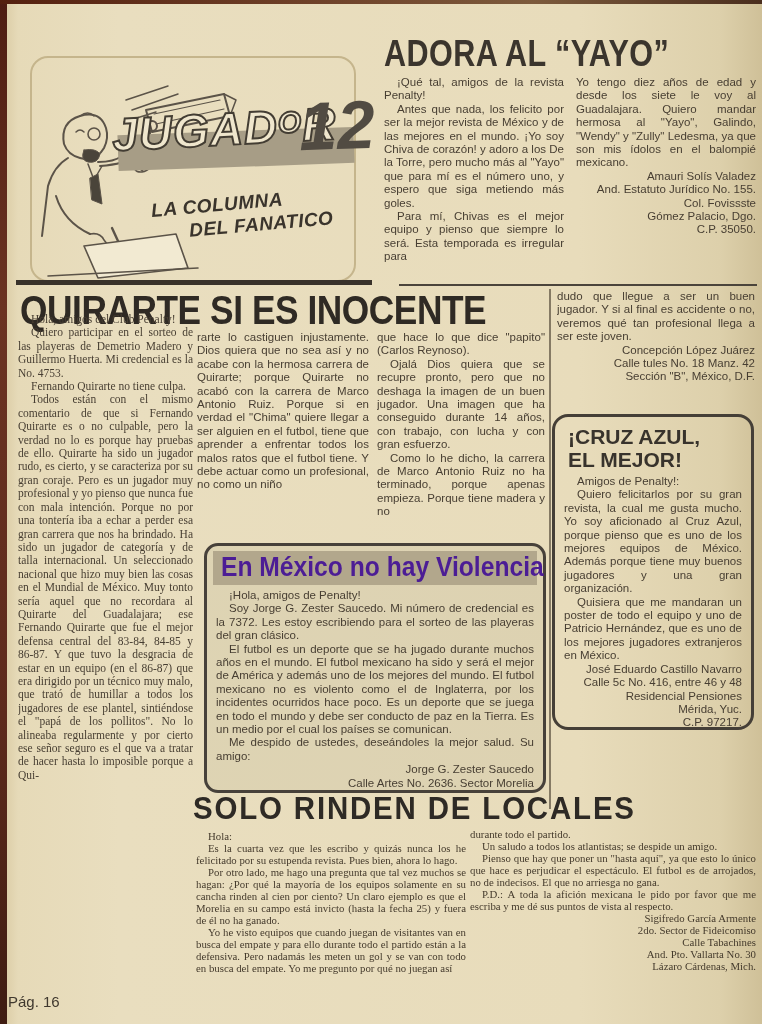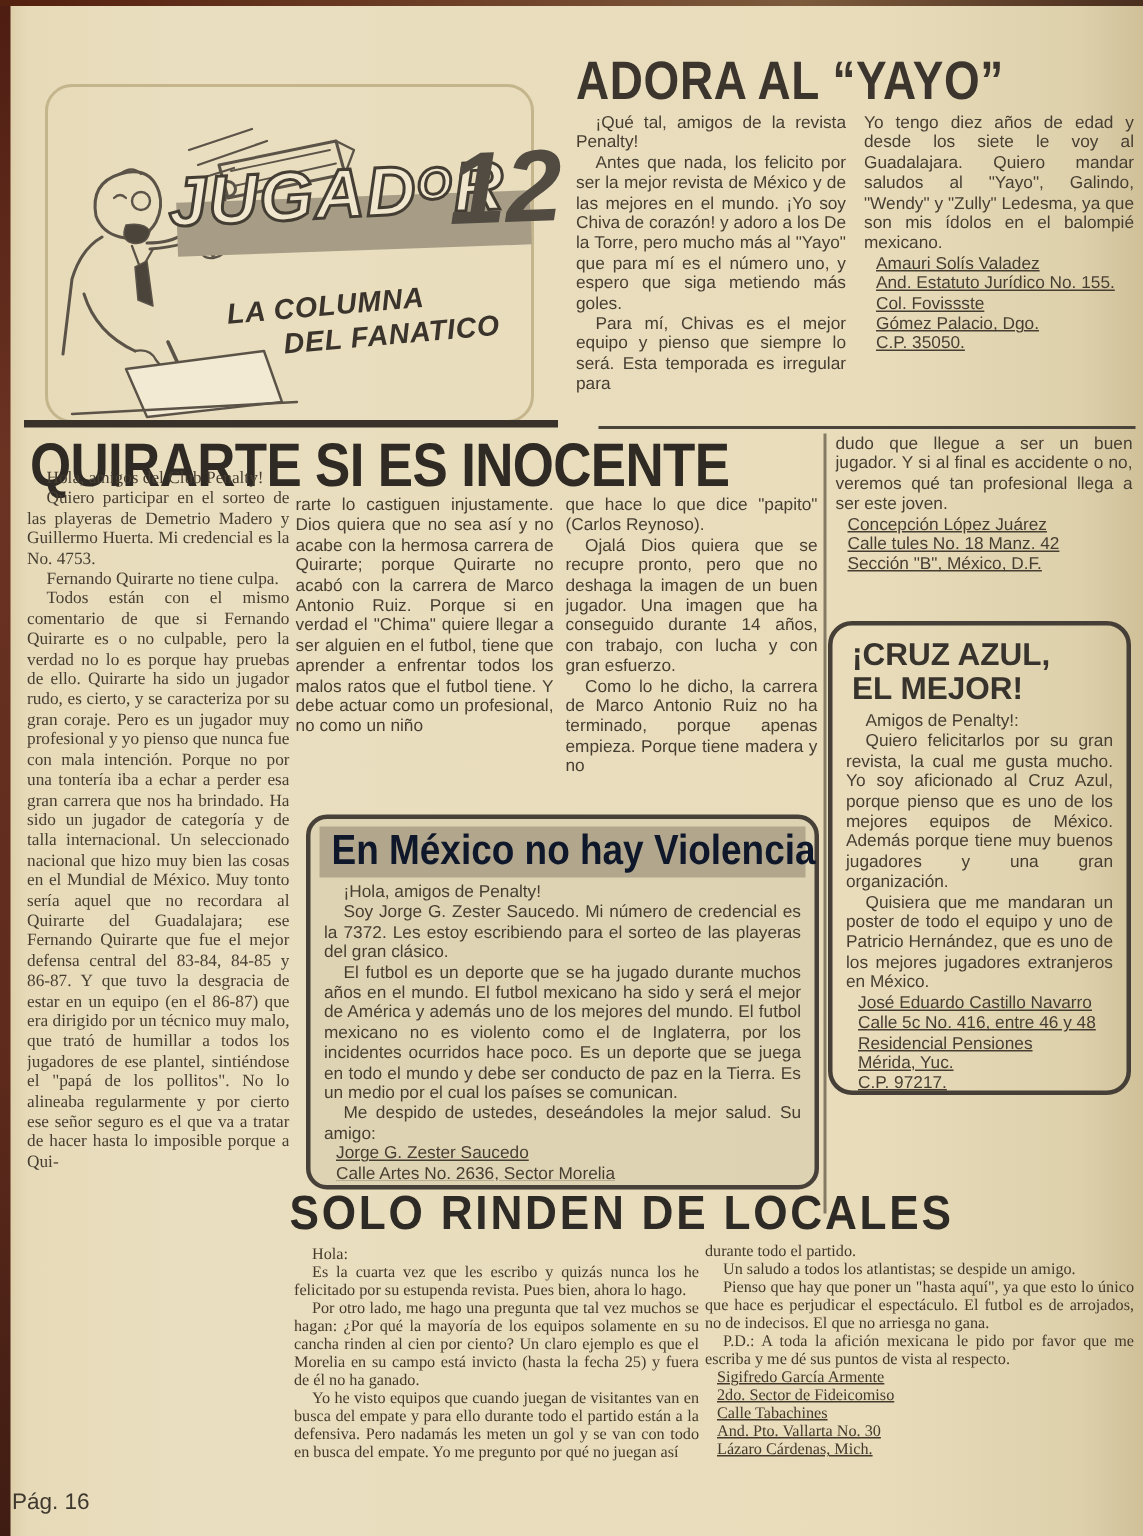--- a/index.html
+++ b/index.html
@@ -42,39 +42,39 @@
   .t-quirarte .condense{transform:scale(.86,1);letter-spacing:-.5px;}
   .t-locales{position:absolute;left:193px;top:792px;margin:0;color:#2e2a25;
         font:900 32px/32px "Liberation Sans",sans-serif;}
   .t-locales .condense{transform:scale(.92,1);letter-spacing:2px;}
 
   
   .body-sans{font:11.5px/13.4px "Liberation Sans",sans-serif;color:#473e32;
         text-align:justify;overflow:hidden;}
   .body-sans p{margin:0;text-indent:13px;}
   .cont p:first-child{text-indent:0;}
-  .sig p{margin:0;text-indent:10px;text-align:left;text-decoration:underline;}
+  .sig p{margin:0;text-indent:10px;text-align:right;}
   .body-serif{font:10.8px/12px "Liberation Serif",serif;color:#443a2c;
         text-align:justify;overflow:hidden;}
   .body-serif p{margin:0;text-indent:12px;}
   .body-serif .sig p,.body-sans .sig p{text-indent:8px;}
 
   
   .adora-cols{position:absolute;left:384px;top:76px;width:372px;height:206px;display:flex;gap:12px;}
   .adora-col{width:181px;height:206px;}
   .q-col1{position:absolute;left:18px;top:313px;width:175px;height:656px;font-family:Liberation Serif, serif;}
   .q-col2{position:absolute;left:197px;top:331px;width:172px;height:208px;}
   .q-col3{position:absolute;left:377px;top:331px;width:168px;height:208px;}
   .q-col4{position:absolute;left:557px;top:290px;width:198px;height:122px;}
 
   
   .box-violencia{position:absolute;left:204px;top:543px;width:342px;height:250px;
         border:3px solid #47413a;border-radius:14px;background:rgba(150,138,108,.12);box-sizing:border-box;}
   .violencia-band{margin:5px 6px 3px 6px;background:#b2a78c;padding:1px 8px 3px 8px;}
-  .violencia-band h2{margin:0;color:#0f172a;font:800 28px/30px "Liberation Sans",sans-serif;}
+  .violencia-band h2{margin:0;color:#4c1d95;font:800 28px/30px "Liberation Sans",sans-serif;}
   .violencia-band .condense{transform:scale(.88,1);}
   .violencia-body{padding:1px 9px 0 9px;height:198px;}
 
   .box-cruz{position:absolute;left:552px;top:414px;width:202px;height:316px;
         border:3px solid #453f37;border-radius:16px;box-sizing:border-box;}
   .cruz-title{margin:8px 0 2px 13px;color:#38332c;font:800 21px/23px "Liberation Sans",sans-serif;}
   .cruz-body{padding:2px 9px 0 9px;height:300px;}
 
   
   .loc-col1{position:absolute;left:196px;top:830px;width:270px;height:168px;}
@@ -142,21 +142,21 @@
 
   <h1 class="t-adora"><span class="condense">ADORA AL “YAYO”</span></h1>
   <div class="adora-cols">
     <div class="adora-col body-sans">
         <p>¡Qué tal, amigos de la revista Penalty!</p>
         <p>Antes que nada, los felicito por ser la mejor revista de México y de las mejores en el mundo. ¡Yo soy Chiva de corazón! y adoro a los De la Torre, pero mucho más al "Yayo" que para mí es el número uno, y espero que siga metiendo más goles.</p>
         <p>Para mí, Chivas es el mejor equipo y pienso que siempre lo será. Esta temporada es irregular para</p>
       </div>
     <div class="adora-col body-sans cont">
       <div class="cont">
-          <p>Yo tengo diez años de edad y desde los siete le voy al Guadalajara. Quiero mandar saludos al "Yayo", Galindo, "Wendy" y "Zully" Ledesma, ya que son mis ídolos en el balompié mexicano.</p>
+          <p>Yo tengo diez años de edad y desde los siete le voy al Guadalajara. Quiero mandar hermosa al "Yayo", Galindo, "Wendy" y "Zully" Ledesma, ya que son mis ídolos en el balompié mexicano.</p>
         </div>
       <div class="sig">
           <p>Amauri Solís Valadez</p>
           <p>And. Estatuto Jurídico No. 155.</p>
           <p>Col. Fovissste</p>
           <p>Gómez Palacio, Dgo.</p>
           <p>C.P. 35050.</p>
         </div>
     </div>
   </div>

